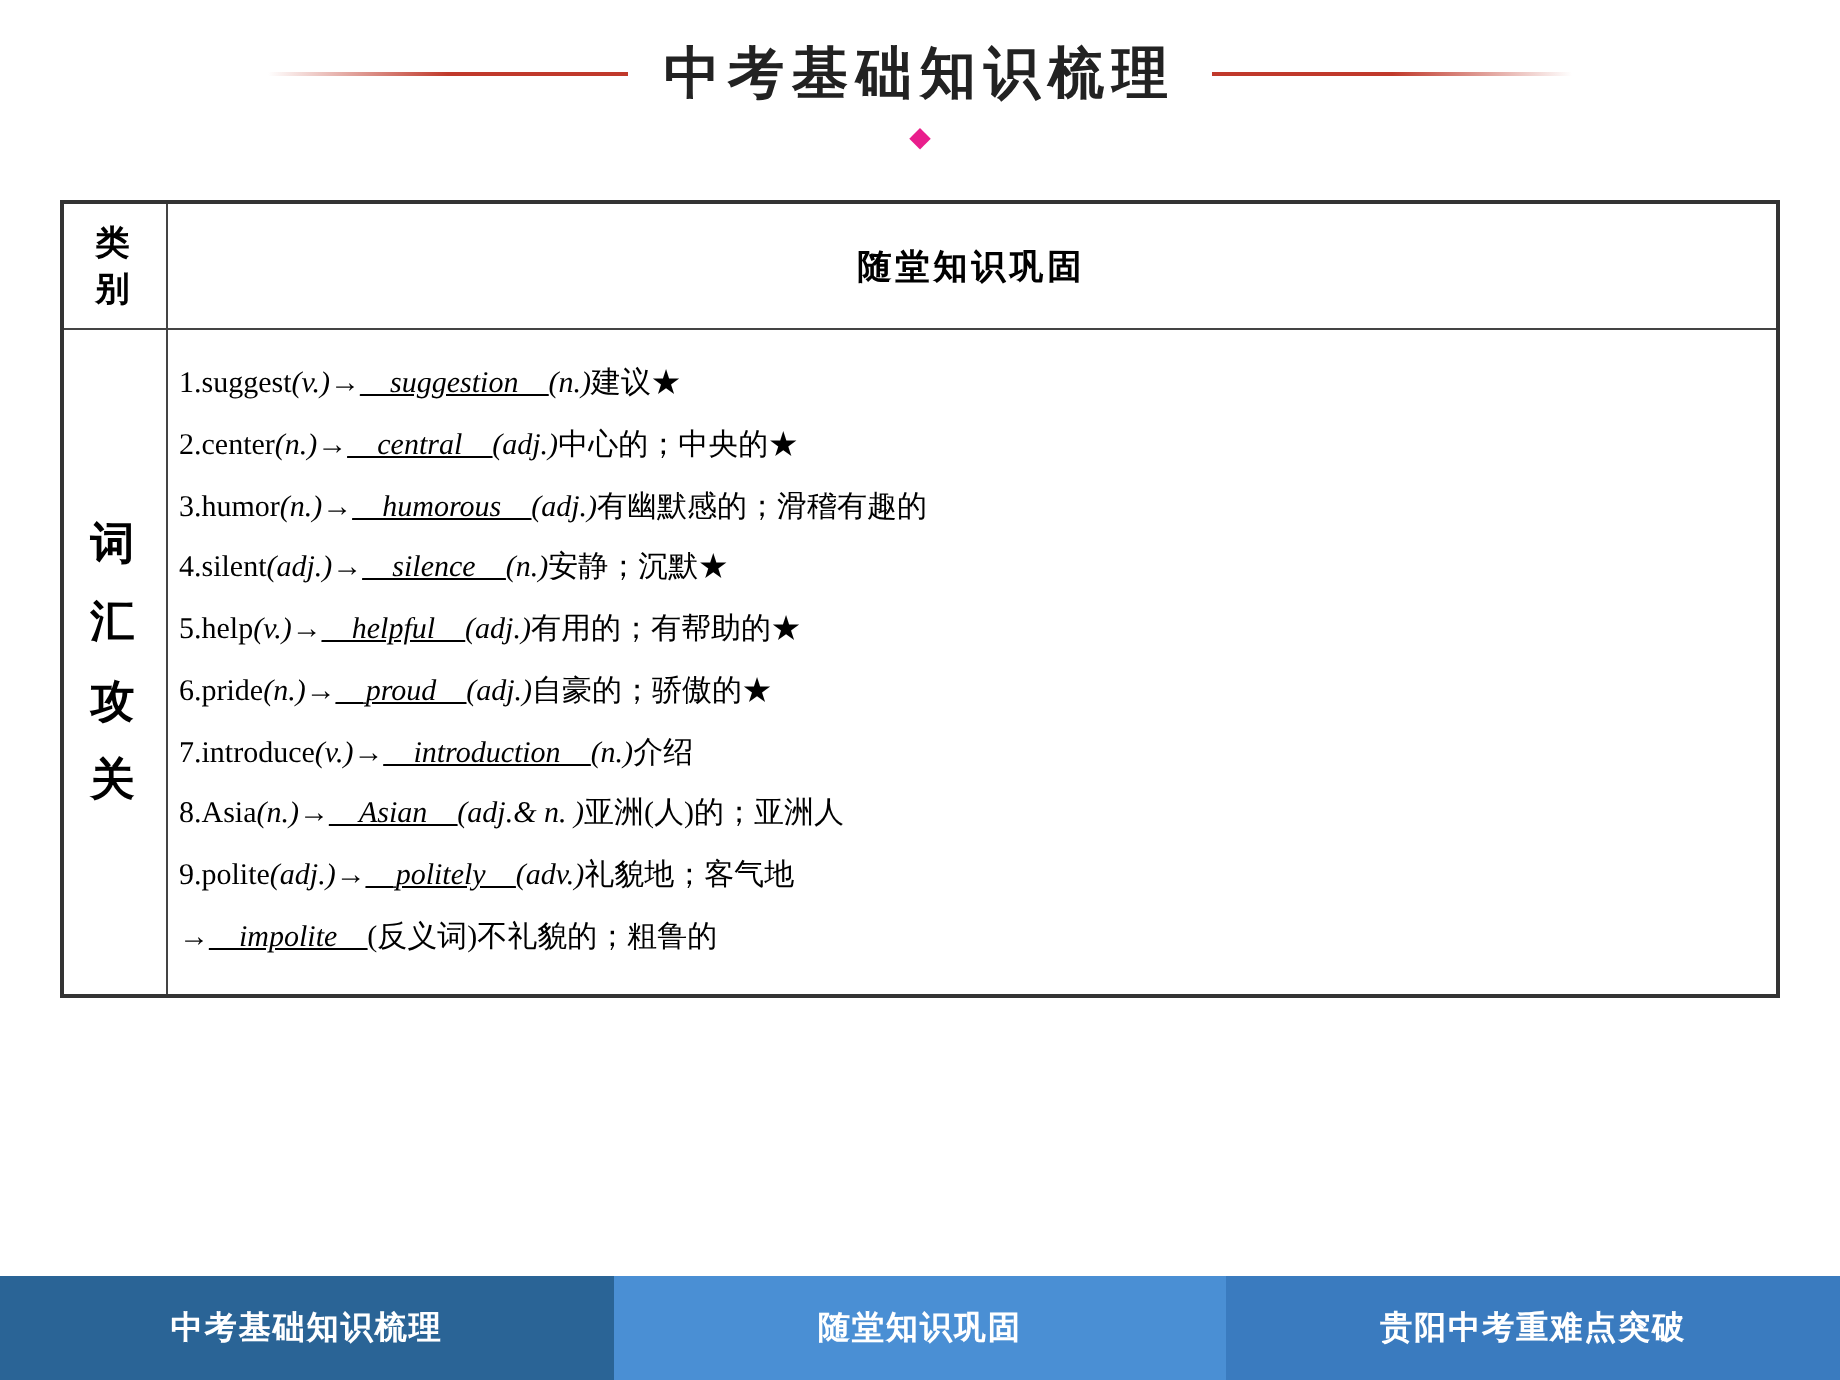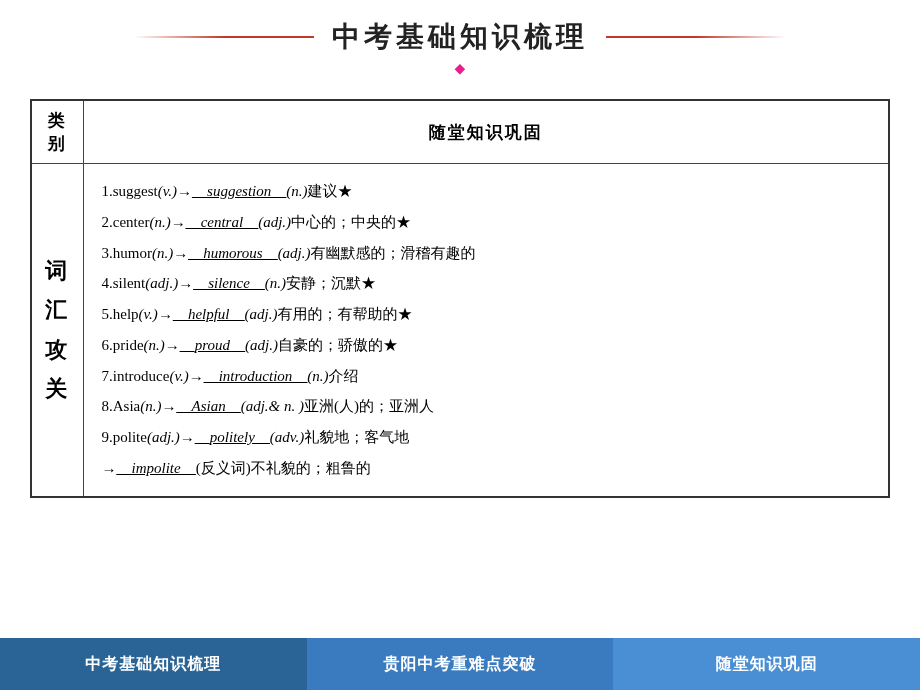--- a/index.html
+++ b/index.html
@@ -78,21 +78,21 @@
       text-align: center;
       font-size: 22px;
       font-weight: bold;
       letter-spacing: 2px;
       line-height: 1.8;
       padding: 10px 6px;
       vertical-align: middle;
       width: 52px;
     }
     .content-cell {
-      padding: 12px 18px;
+      padding: 12px 6px;
       font-size: 15px;
       line-height: 2.05;
       vertical-align: top;
     }
     .content-cell .line {
       display: block;
     }
     
     .fill {
       text-decoration: underline;
@@ -202,19 +202,19 @@
         </td>
       </tr>
     </tbody>
   </table>
 </div>
 
 <div class="bottom-nav">
   <div class="nav-item active">
     <span>中考基础知识梳理</span>
   </div>
+  <div class="nav-item right-nav">
+    <span>随堂知识巩固</span>
+  </div>
   <div class="nav-item mid">
     <span>贵阳中考重难点突破</span>
   </div>
-  <div class="nav-item right-nav">
-    <span>随堂知识巩固</span>
-  </div>
 </div>
 
 </body></html>

